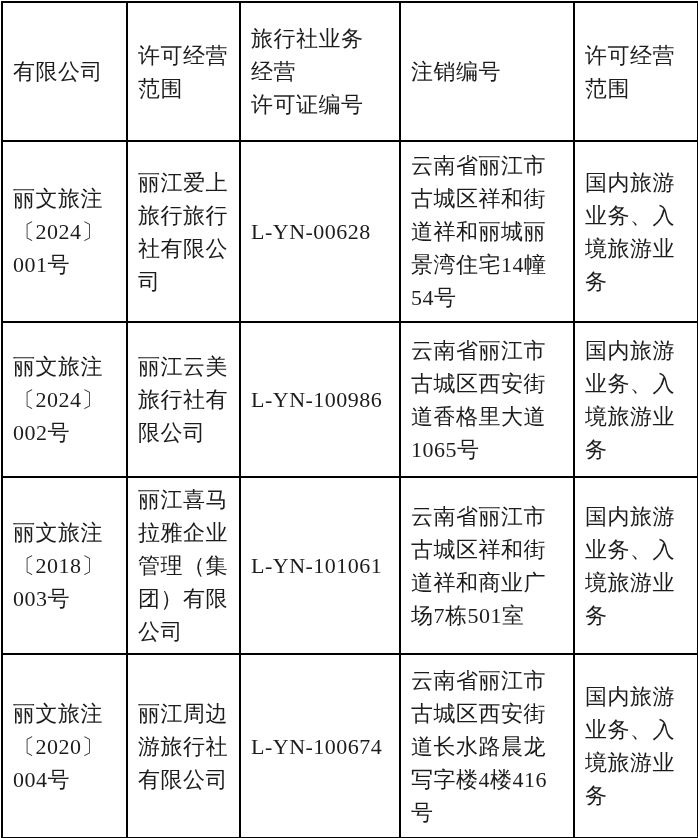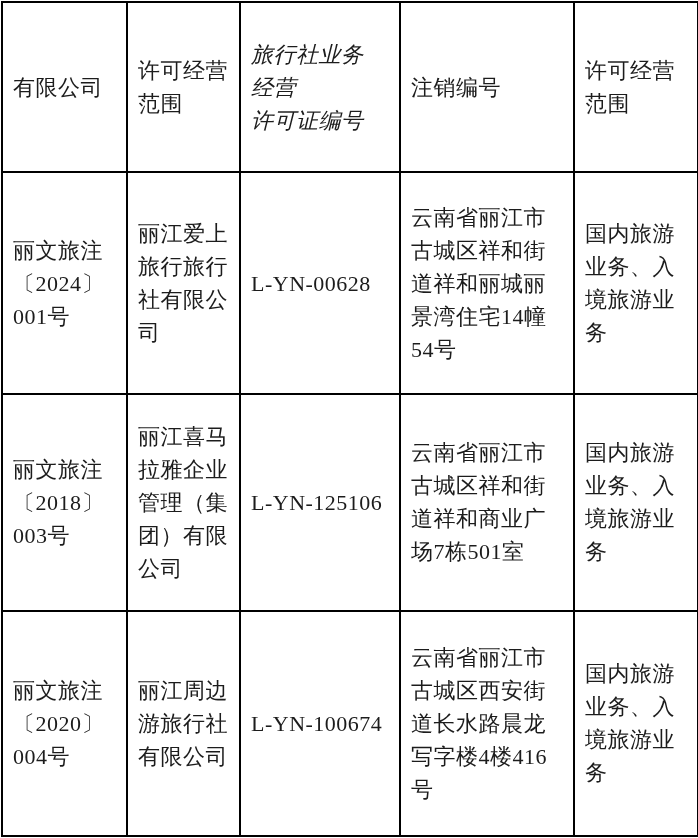--- a/index.html
+++ b/index.html
@@ -40,21 +40,21 @@
     letter-spacing: 0.5px;
     box-sizing: border-box;
   }
   
   tr.r-head   { height: 139px; }
   tr.r-row0   { height: 181px; }
   tr.r-row1   { height: 155px; }
   tr.r-row2   { height: 177px; }
   tr.r-row3   { height: 184px; }
   
-  th.th-center { text-align: center; padding-left: 4px; padding-right: 4px; font-style: italic; }
+  th.th-center { text-align: center; padding-left: 4px; padding-right: 4px; }
   
   td.vb { vertical-align: bottom; padding-bottom: 8px; }
 </style>
 </head>
 <body>
 
 <div class="doc">
   <table class="lic-table">
     <colgroup>
       <col style="width:125px">
@@ -75,25 +75,32 @@
       </tr>
 
       <tr class="r-row0">
         <td>丽文旅注〔2024〕001号</td>
         <td>丽江爱上旅行旅行社有限公司</td>
         <td>L-YN-00628</td>
         <td>云南省丽江市古城区祥和街道祥和丽城丽景湾住宅14幢54号</td>
         <td>国内旅游业务、入境旅游业务</td>
       </tr>
 
+      <tr class="r-row1">
+        <td>丽文旅注〔2024〕002号</td>
+        <td class="vb">丽江云美旅行社有限公司</td>
+        <td class="vb">L-YN-100986</td>
+        <td>云南省丽江市古城区西安街道香格里大道1065号</td>
+        <td>国内旅游业务、入境旅游业务</td>
+      </tr>
 
       <tr class="r-row2">
         <td>丽文旅注〔2018〕003号</td>
         <td>丽江喜马拉雅企业管理（集团）有限公司</td>
-        <td class="vb">L-YN-125106</td>
+        <td class="vb">L-YN-101061</td>
         <td>云南省丽江市古城区祥和街道祥和商业广场7栋501室</td>
         <td>国内旅游业务、入境旅游业务</td>
       </tr>
 
       <tr class="r-row3">
         <td>丽文旅注〔2020〕004号</td>
         <td class="vb">丽江周边游旅行社有限公司</td>
         <td class="vb">L-YN-100674</td>
         <td>云南省丽江市古城区西安街道长水路晨龙写字楼4楼416号</td>
         <td>国内旅游业务、入境旅游业务</td>

